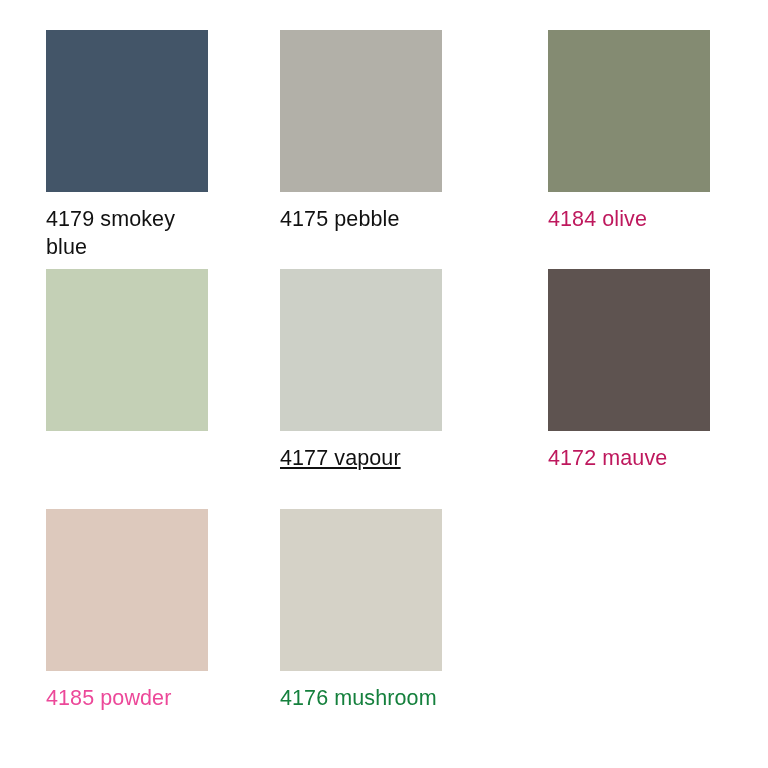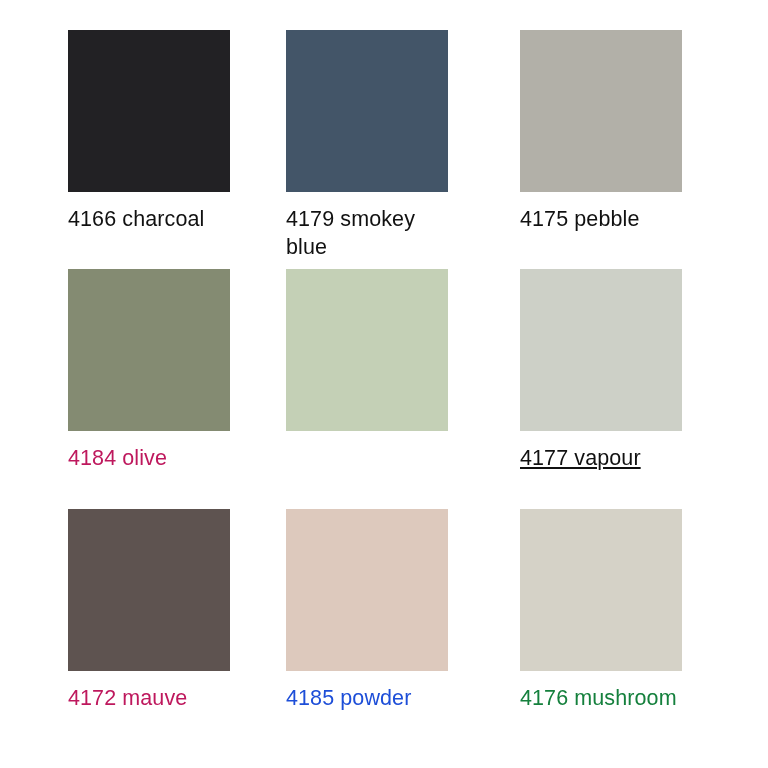--- a/index.html
+++ b/index.html
@@ -65,24 +65,20 @@
   .swatch-cell.col-2 .swatch-chip,
   .swatch-cell.col-2 .swatch-label { margin-left: 18px; }
   .swatch-cell.col-3 .swatch-chip,
   .swatch-cell.col-3 .swatch-label { margin-left: 12px; }
 </style>
 </head>
 <body style="background: rgb(255, 255, 255);">
 
 <div class="swatch-chart">
 
-  <div class="swatch-cell col-1">
-    <div class="swatch-chip" style="background-color: rgb(34, 33, 36);"></div>
-    <div class="swatch-label" style="color: rgb(17, 17, 17);">4166 charcoal</div>
-  </div>
 
   <div class="swatch-cell col-2">
     <div class="swatch-chip" style="background-color: rgb(67, 85, 104);"></div>
     <div class="swatch-label is-wrapped" style="color: rgb(17, 17, 17);">4179 smokey blue</div>
   </div>
 
   <div class="swatch-cell col-3">
     <div class="swatch-chip" style="background-color: rgb(178, 176, 168);"></div>
     <div class="swatch-label" style="color: rgb(17, 17, 17);">4175 pebble</div>
   </div>
@@ -101,21 +97,21 @@
     <div class="swatch-label" style="color: rgb(17, 17, 17); text-decoration: underline;">4177 vapour</div>
   </div>
 
   <div class="swatch-cell col-1">
     <div class="swatch-chip" style="background-color: rgb(94, 83, 80);"></div>
     <div class="swatch-label" style="color: #be185d;">4172 mauve</div>
   </div>
 
   <div class="swatch-cell col-2">
     <div class="swatch-chip" style="background-color: rgb(221, 201, 189);"></div>
-    <div class="swatch-label" style="color: #1d4ed8;">4185 powder</div>
+    <div class="swatch-label" style="color: #ec4899;">4185 powder</div>
   </div>
 
   <div class="swatch-cell col-3">
     <div class="swatch-chip" style="background-color: rgb(213, 210, 199);"></div>
     <div class="swatch-label" style="color: #15803d;">4176 mushroom</div>
   </div>
 
 </div>
 
 </body></html>

